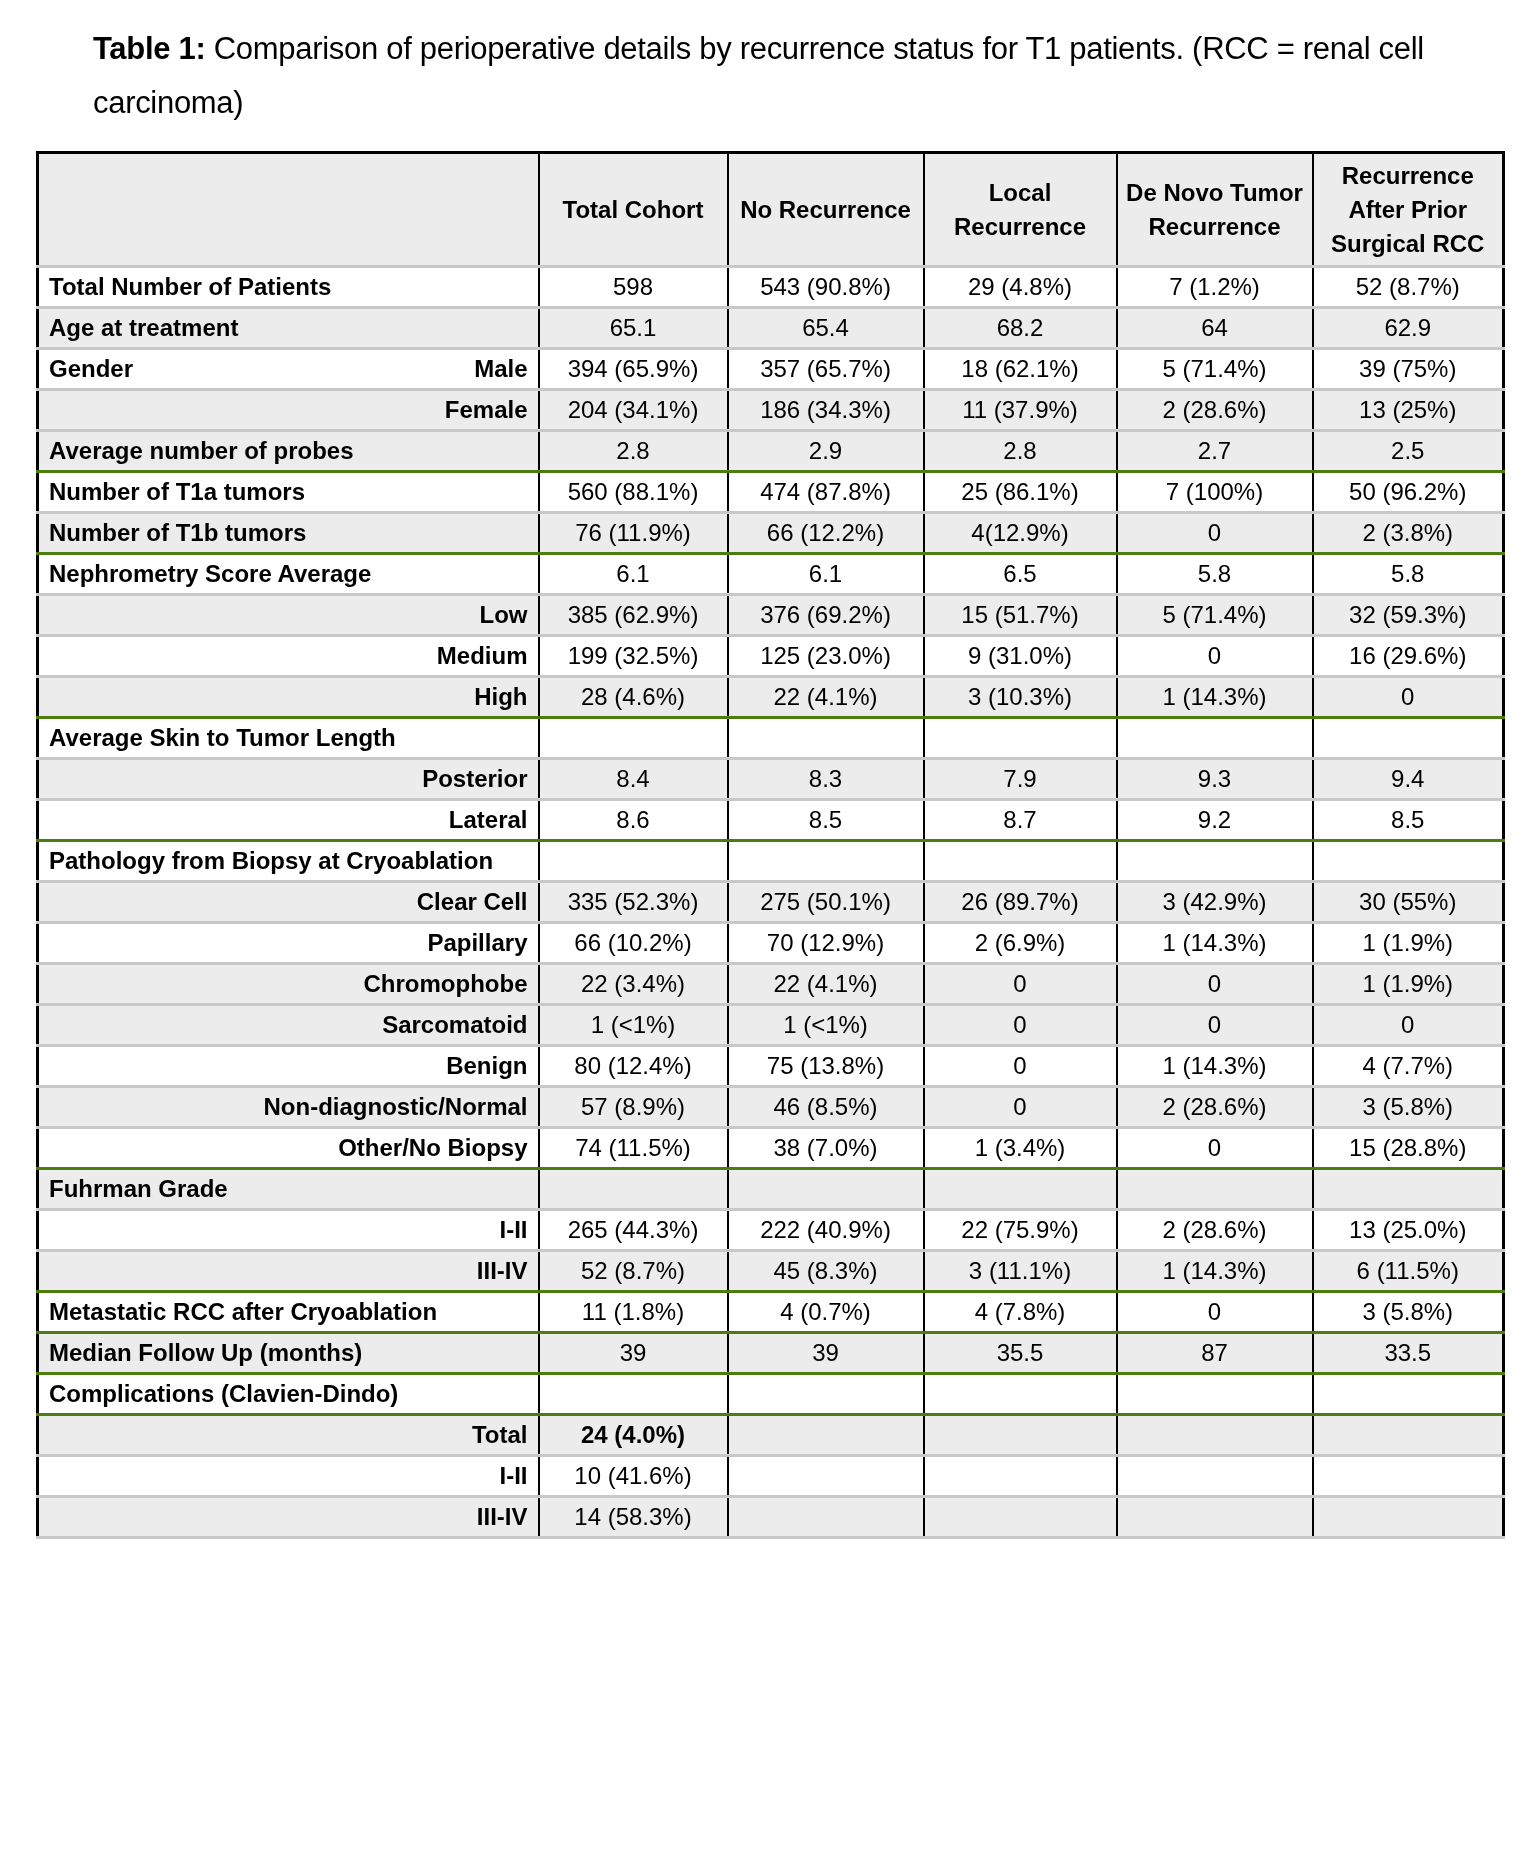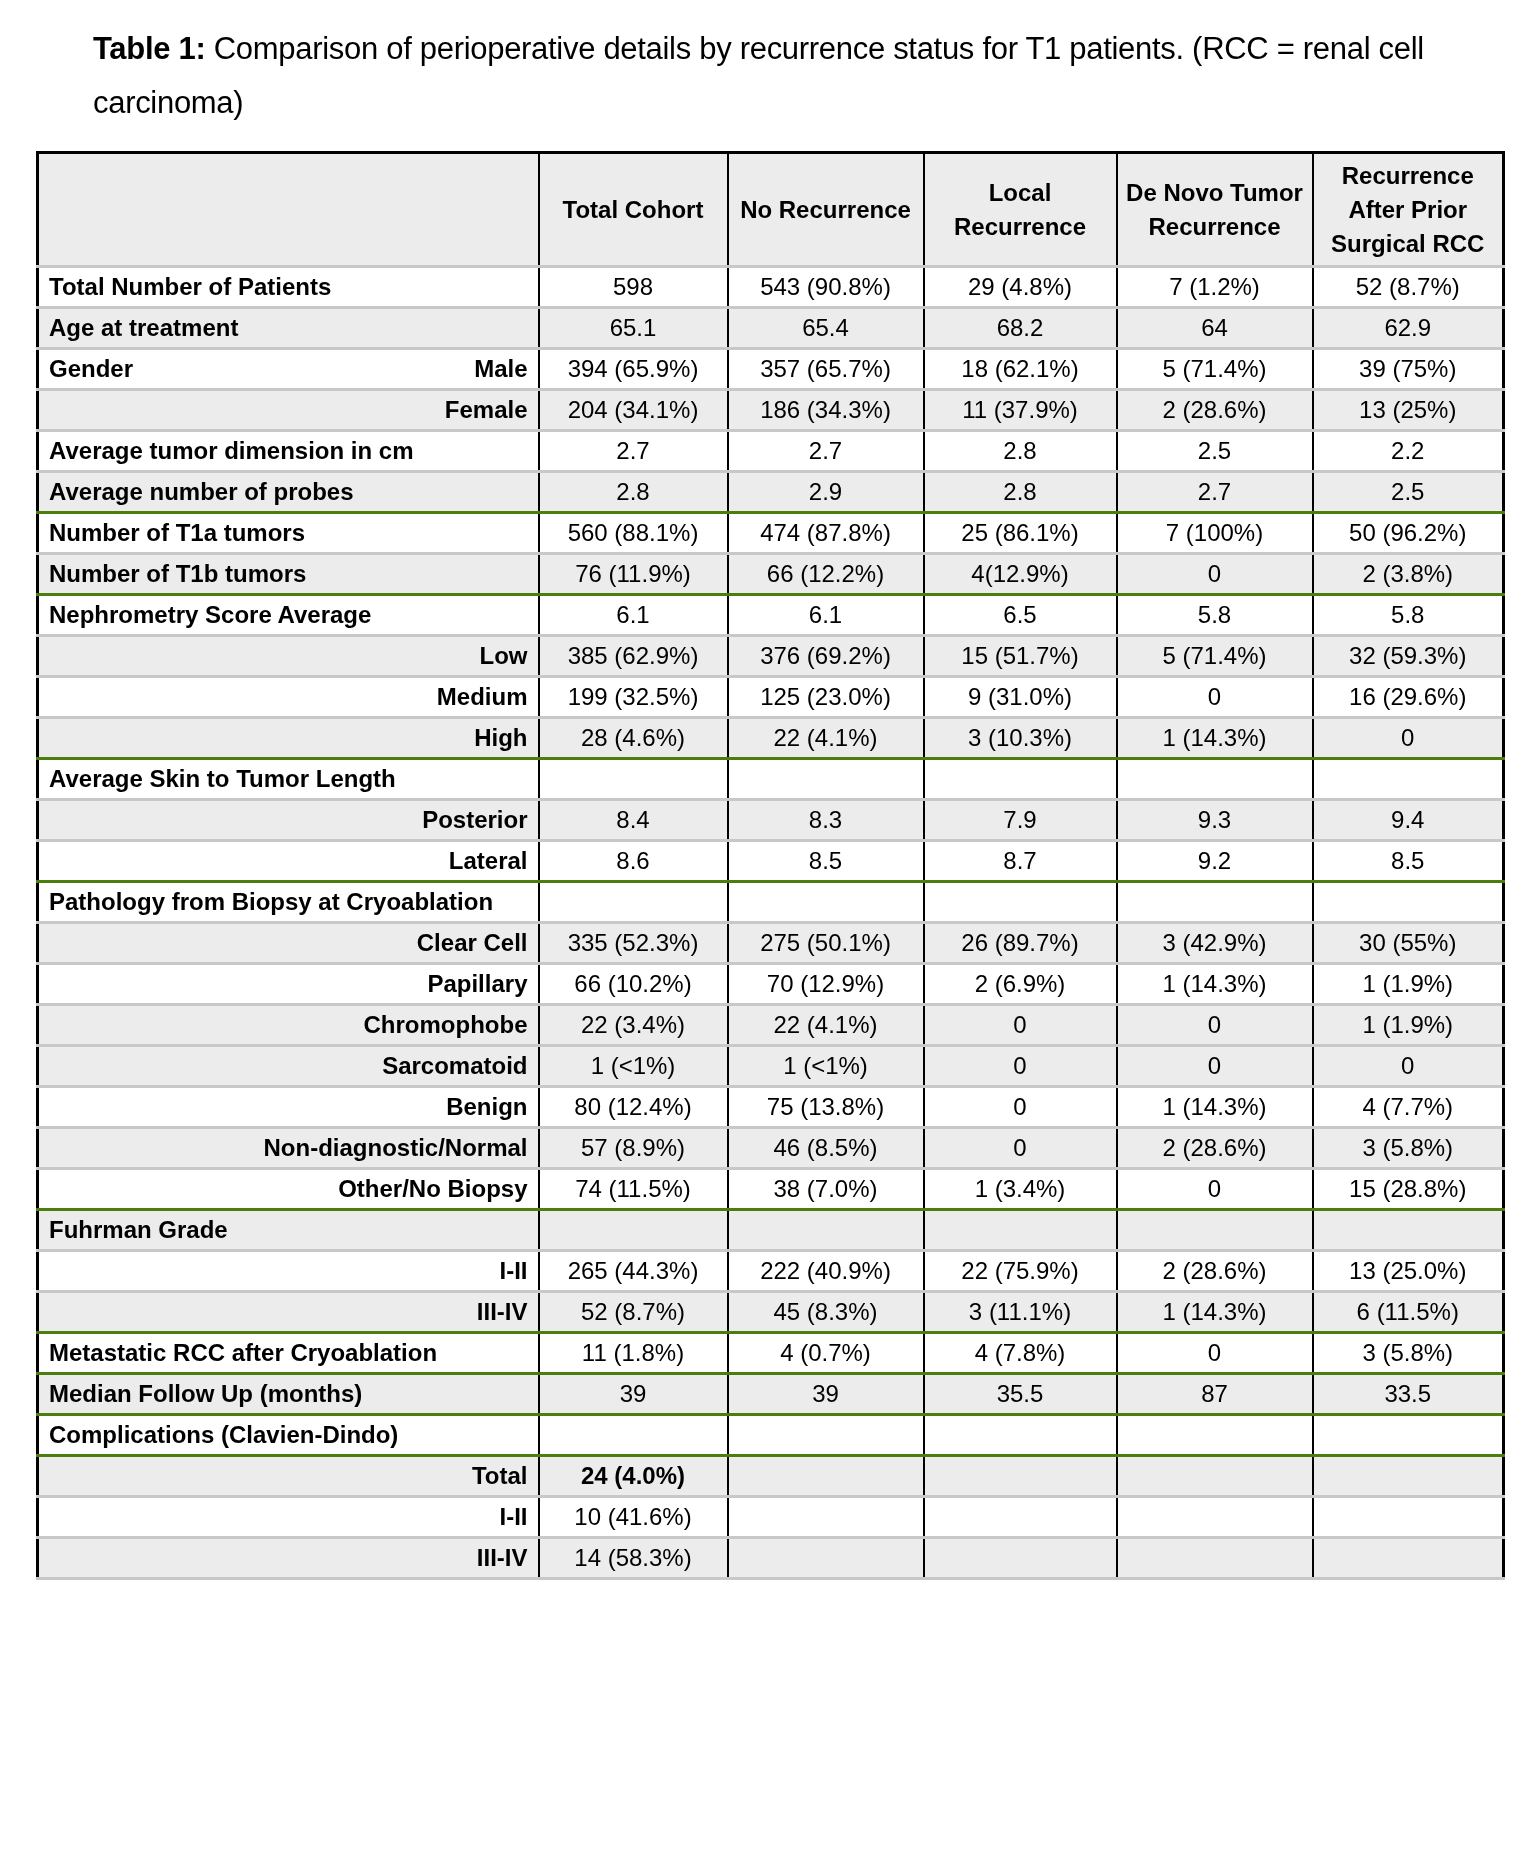--- a/index.html
+++ b/index.html
@@ -89,31 +89,20 @@
         <td class="label">
           <span class="main"></span>
           <span class="sub">Female</span>
         </td>
         <td>204 (34.1%)</td>
         <td>186 (34.3%)</td>
         <td>11 (37.9%)</td>
         <td>2 (28.6%)</td>
         <td>13 (25%)</td>
       </tr>
-      <tr>
-        <td class="label">
-          <span class="main">Average tumor dimension in cm</span>
-          <span class="sub"></span>
-        </td>
-        <td>2.7</td>
-        <td>2.7</td>
-        <td>2.8</td>
-        <td>2.5</td>
-        <td>2.2</td>
-      </tr>
       <tr class="gray thick">
         <td class="label">
           <span class="main">Average number of probes</span>
           <span class="sub"></span>
         </td>
         <td>2.8</td>
         <td>2.9</td>
         <td>2.8</td>
         <td>2.7</td>
         <td>2.5</td>

